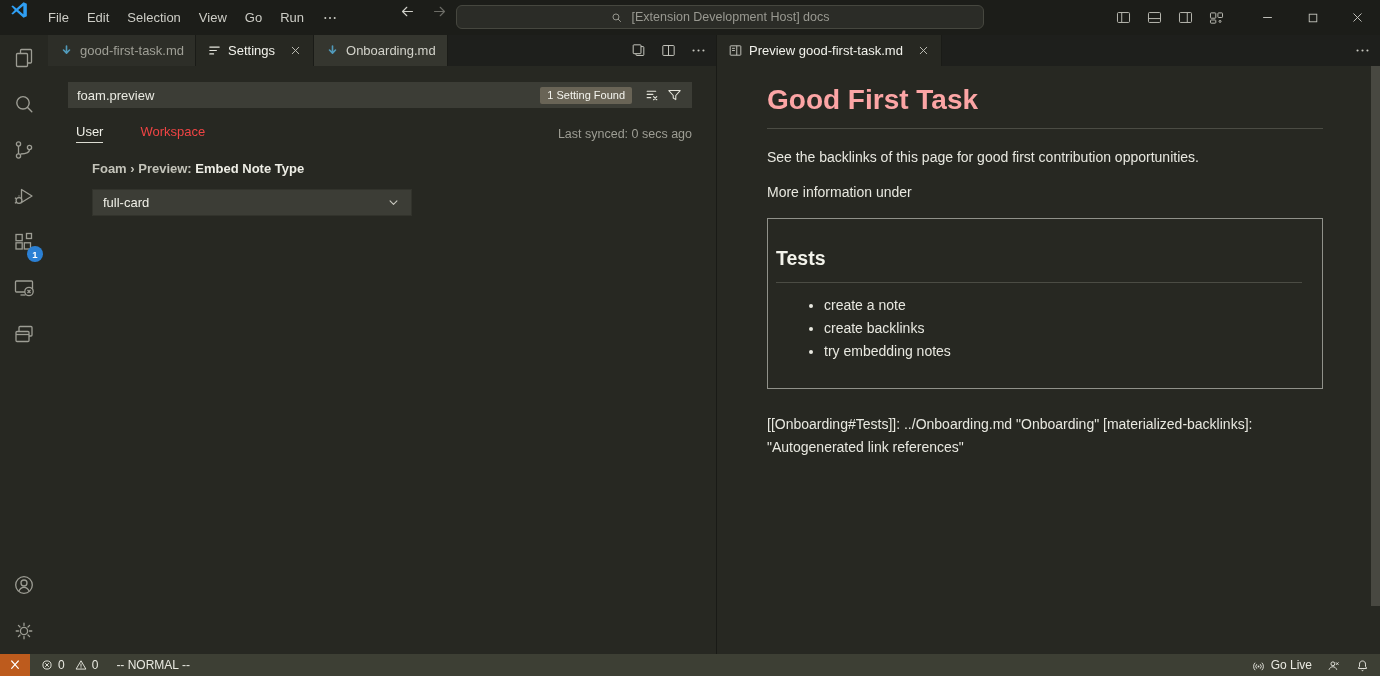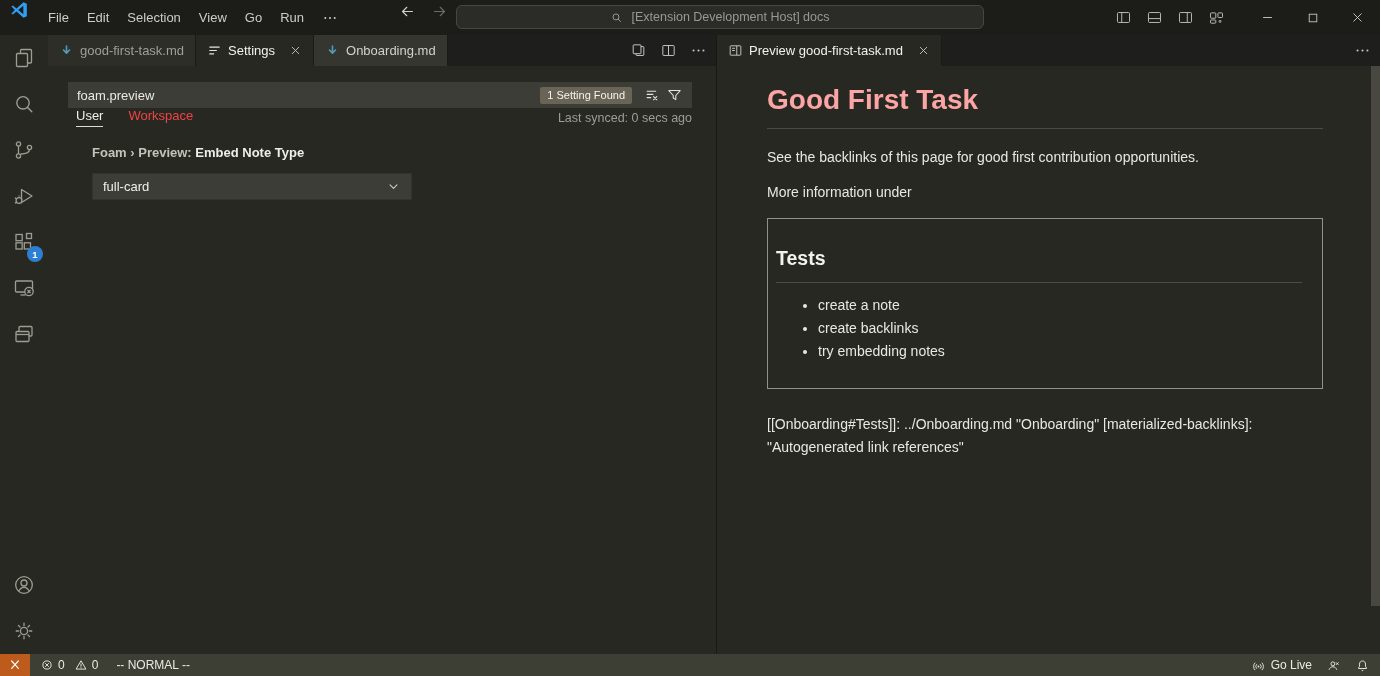--- a/index.html
+++ b/index.html
@@ -58,41 +58,41 @@
   .tab-3{background:var(--bg-tab-inactive2);color:#d2d2ca;}
   .editor-actions{position:absolute;right:6px;top:0;height:100%;display:flex;align-items:center;gap:6px;color:#c6c6be;}
   .action-btn{width:24px;height:24px;display:flex;align-items:center;justify-content:center;}
 
   
   .settings-editor{flex:1;background:var(--bg-editor);padding:16px 24px 0 20px;}
   .search-box{height:26px;background:var(--bg-input);display:flex;align-items:center;padding:0 7px 0 9px;}
   .search-text{flex:1;font-size:13px;color:#eaeae2;}
   .results-badge{background:#696456;color:#f4f4ee;font-size:11px;padding:2.5px 7px;border-radius:2px;margin-right:9px;white-space:nowrap;}
   .input-icon{width:22px;height:22px;display:flex;align-items:center;justify-content:center;color:#e4e4da;}
-  .scope-row{padding-left:8px;display:flex;align-items:center;font-size:13px;}
+  .scope-row{margin-top:16px;padding-left:8px;display:flex;align-items:center;font-size:13px;gap:12px;}
   .scope{padding-bottom:3px;border-bottom:1px solid transparent;}
   .scope.active{color:#f0f0e8;border-bottom-color:#dcdcd2;}
   .scope.inactive{color:#ef4444;margin-left:25px;}
   .last-synced{margin-left:auto;color:#9d9d94;font-size:12.5px;}
   .setting{margin-top:18px;padding-left:24px;}
   .setting-label{font-size:13px;}
   .setting-label .cat{color:#c3c3b9;font-weight:600;}
   .setting-label .name{color:#eeeee6;font-weight:700;}
   .select{margin-top:13px;width:320px;height:27px;background:var(--bg-input);border:1px solid #32332c;display:flex;align-items:center;padding:0 10px;font-size:13px;color:#f0f0e8;}
   .select .chev{margin-left:auto;color:#c9c9c0;display:flex;}
 
   
   .preview{flex:1;background:var(--bg-editor);position:relative;padding:18px 57px 0 50px;color:#e8e8e0;font-size:14px;overflow:hidden;}
   .preview h1{font-size:28px;font-weight:700;color:#fca5a5;padding-bottom:12px;border-bottom:1px solid var(--rule);}
   .p-intro{margin-top:20px;}
   .p-more{margin-top:19px;}
   .note-card{margin-top:18px;border:1px solid #90918a;padding:28px 14px 22px 8px;}
   .note-card h2{font-size:19.5px;font-weight:700;color:#f2f2ea;padding-bottom:12px;border-bottom:1px solid var(--rule);margin-right:6px;}
   .note-card ul{margin-top:14px;padding-left:40px;}
-  .note-card li{margin:7px 2px;}
+  .note-card li{margin:7px 8px;}
   .p-link{margin-top:30px;}
   .md-link{color:var(--link);text-decoration:none;cursor:pointer;}
   .refs{margin-top:24px;line-height:23px;}
   .scrollbar{position:absolute;right:0;top:0;width:9px;height:540px;background:rgba(125,126,116,.38);}
 
   
   .statusbar{height:22px;background:var(--status-bg);display:flex;align-items:center;font-size:12px;color:#e9e9e1;}
   .remote-ind{width:30px;height:22px;background:var(--remote-orange);display:flex;align-items:center;justify-content:center;color:#fff;}
   .sb-group{display:flex;align-items:center;gap:4px;margin-left:10px;}
   .sb-mode{margin-left:18px;}

